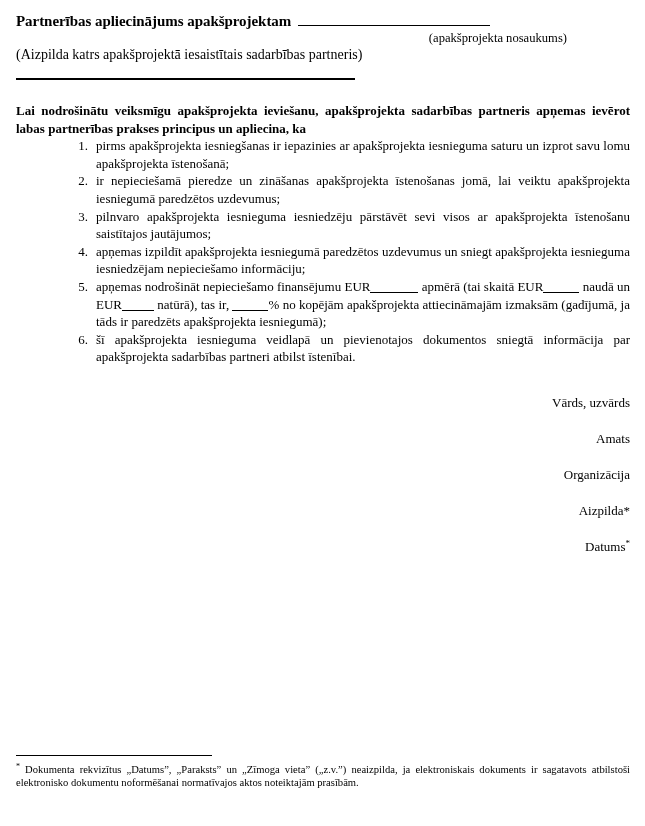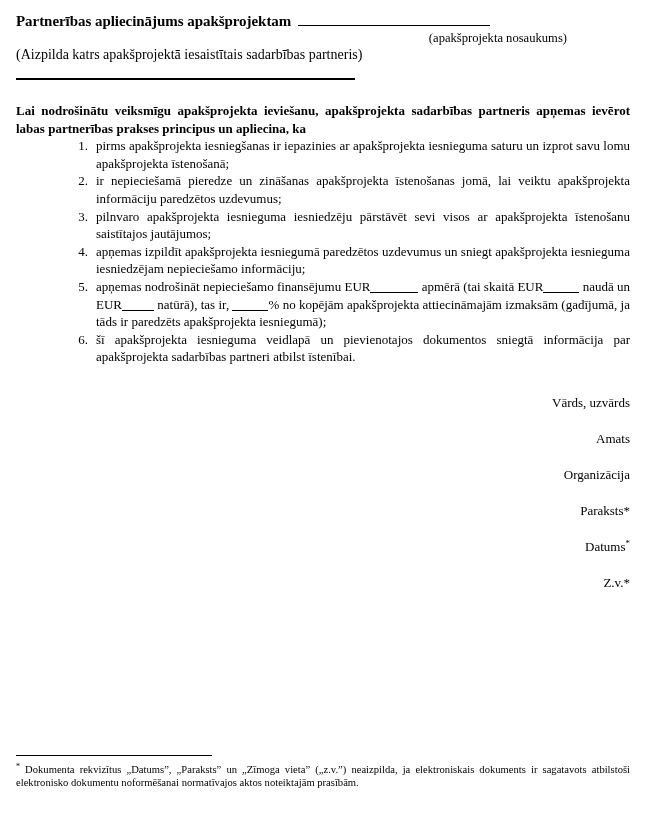--- a/index.html
+++ b/index.html
@@ -172,21 +172,21 @@
 
     <div class="intro">Lai nodrošinātu veiksmīgu apakšprojekta ieviešanu, apakšprojekta sadarbības partneris apņemas ievērot labas partnerības prakses principus un apliecina, ka</div>
 
     <ol class="clauses">
       <li>
         <span class="num">1.</span>
         <span>pirms apakšprojekta iesniegšanas ir iepazinies ar apakšprojekta iesnieguma saturu un izprot savu lomu apakšprojekta īstenošanā;</span>
       </li>
       <li>
         <span class="num">2.</span>
-        <span>ir nepieciešamā pieredze un zināšanas apakšprojekta īstenošanas jomā, lai veiktu apakšprojekta informāciju paredzētos uzdevumus;</span>
+        <span>ir nepieciešamā pieredze un zināšanas apakšprojekta īstenošanas jomā, lai veiktu apakšprojekta iesniegumā paredzētos uzdevumus;</span>
       </li>
       <li>
         <span class="num">3.</span>
         <span>pilnvaro apakšprojekta iesnieguma iesniedzēju pārstāvēt sevi visos ar apakšprojekta īstenošanu saistītajos jautājumos;</span>
       </li>
       <li>
         <span class="num">4.</span>
         <span>apņemas izpildīt apakšprojekta iesniegumā paredzētos uzdevumus un sniegt apakšprojekta iesnieguma iesniedzējam nepieciešamo informāciju;</span>
       </li>
       <li>
@@ -199,23 +199,22 @@
       <li>
         <span class="num">6.</span>
         <span>šī apakšprojekta iesnieguma veidlapā un pievienotajos dokumentos sniegtā informācija par apakšprojekta sadarbības partneri atbilst īstenībai.</span>
       </li>
     </ol>
 
     <div class="sig-block">
       <div class="sig-field"><span>Vārds, uzvārds</span></div>
       <div class="sig-field"><span>Amats</span></div>
       <div class="sig-field"><span>Organizācija</span></div>
-      <div class="sig-field"><span>Paraksts</span><span>*</span></div>
+      <div class="sig-field"><span>Aizpilda</span><span>*</span></div>
       <div class="sig-field"><span>Datums</span><sup class="ast">*</sup></div>
-      <div class="sig-field"><span>Z.v.</span><span>*</span></div>
     </div>
 
   </div>
 
   <div class="footnote-area">
     <div class="footnote-rule"></div>
     <div class="footnote-text"><sup class="ast">*</sup> <span>Dokumenta rekvizītus „Datums”, „Paraksts” un „Zīmoga vieta” („z.v.”) neaizpilda, ja elektroniskais dokuments ir sagatavots atbilstoši elektronisko dokumentu noformēšanai normatīvajos aktos noteiktajām prasībām.</span></div>
   </div>
 </div>
 

